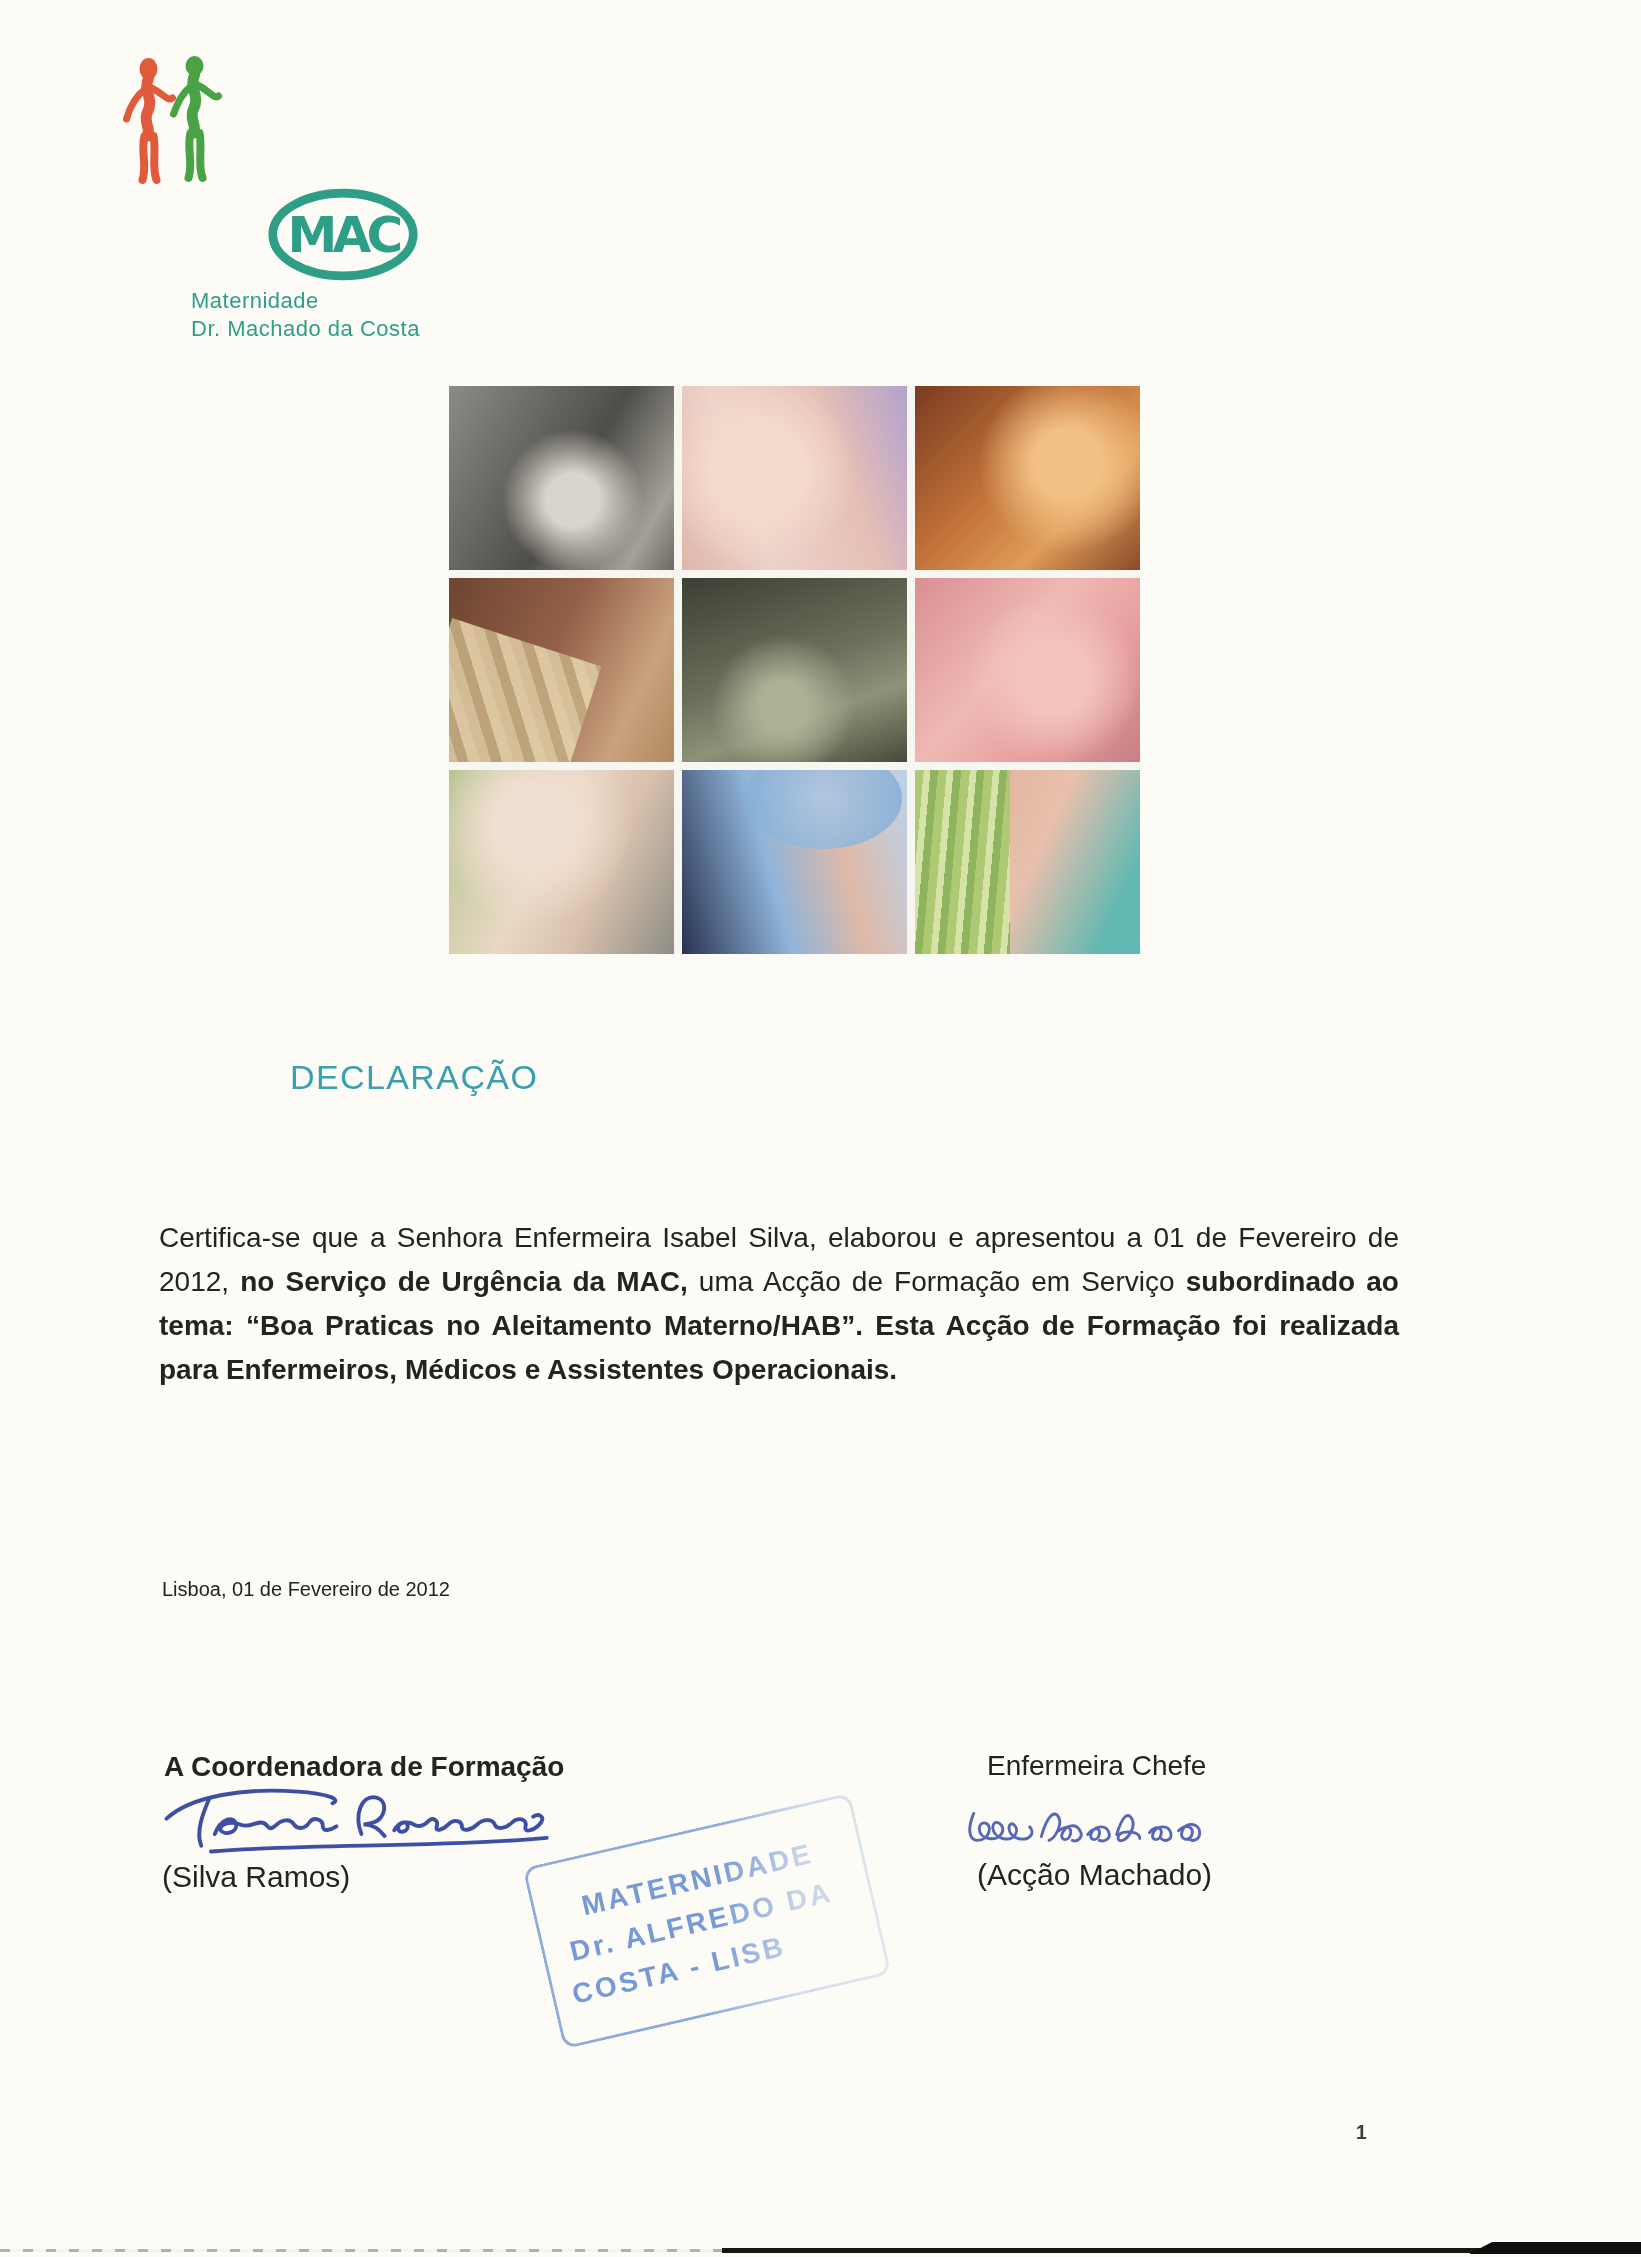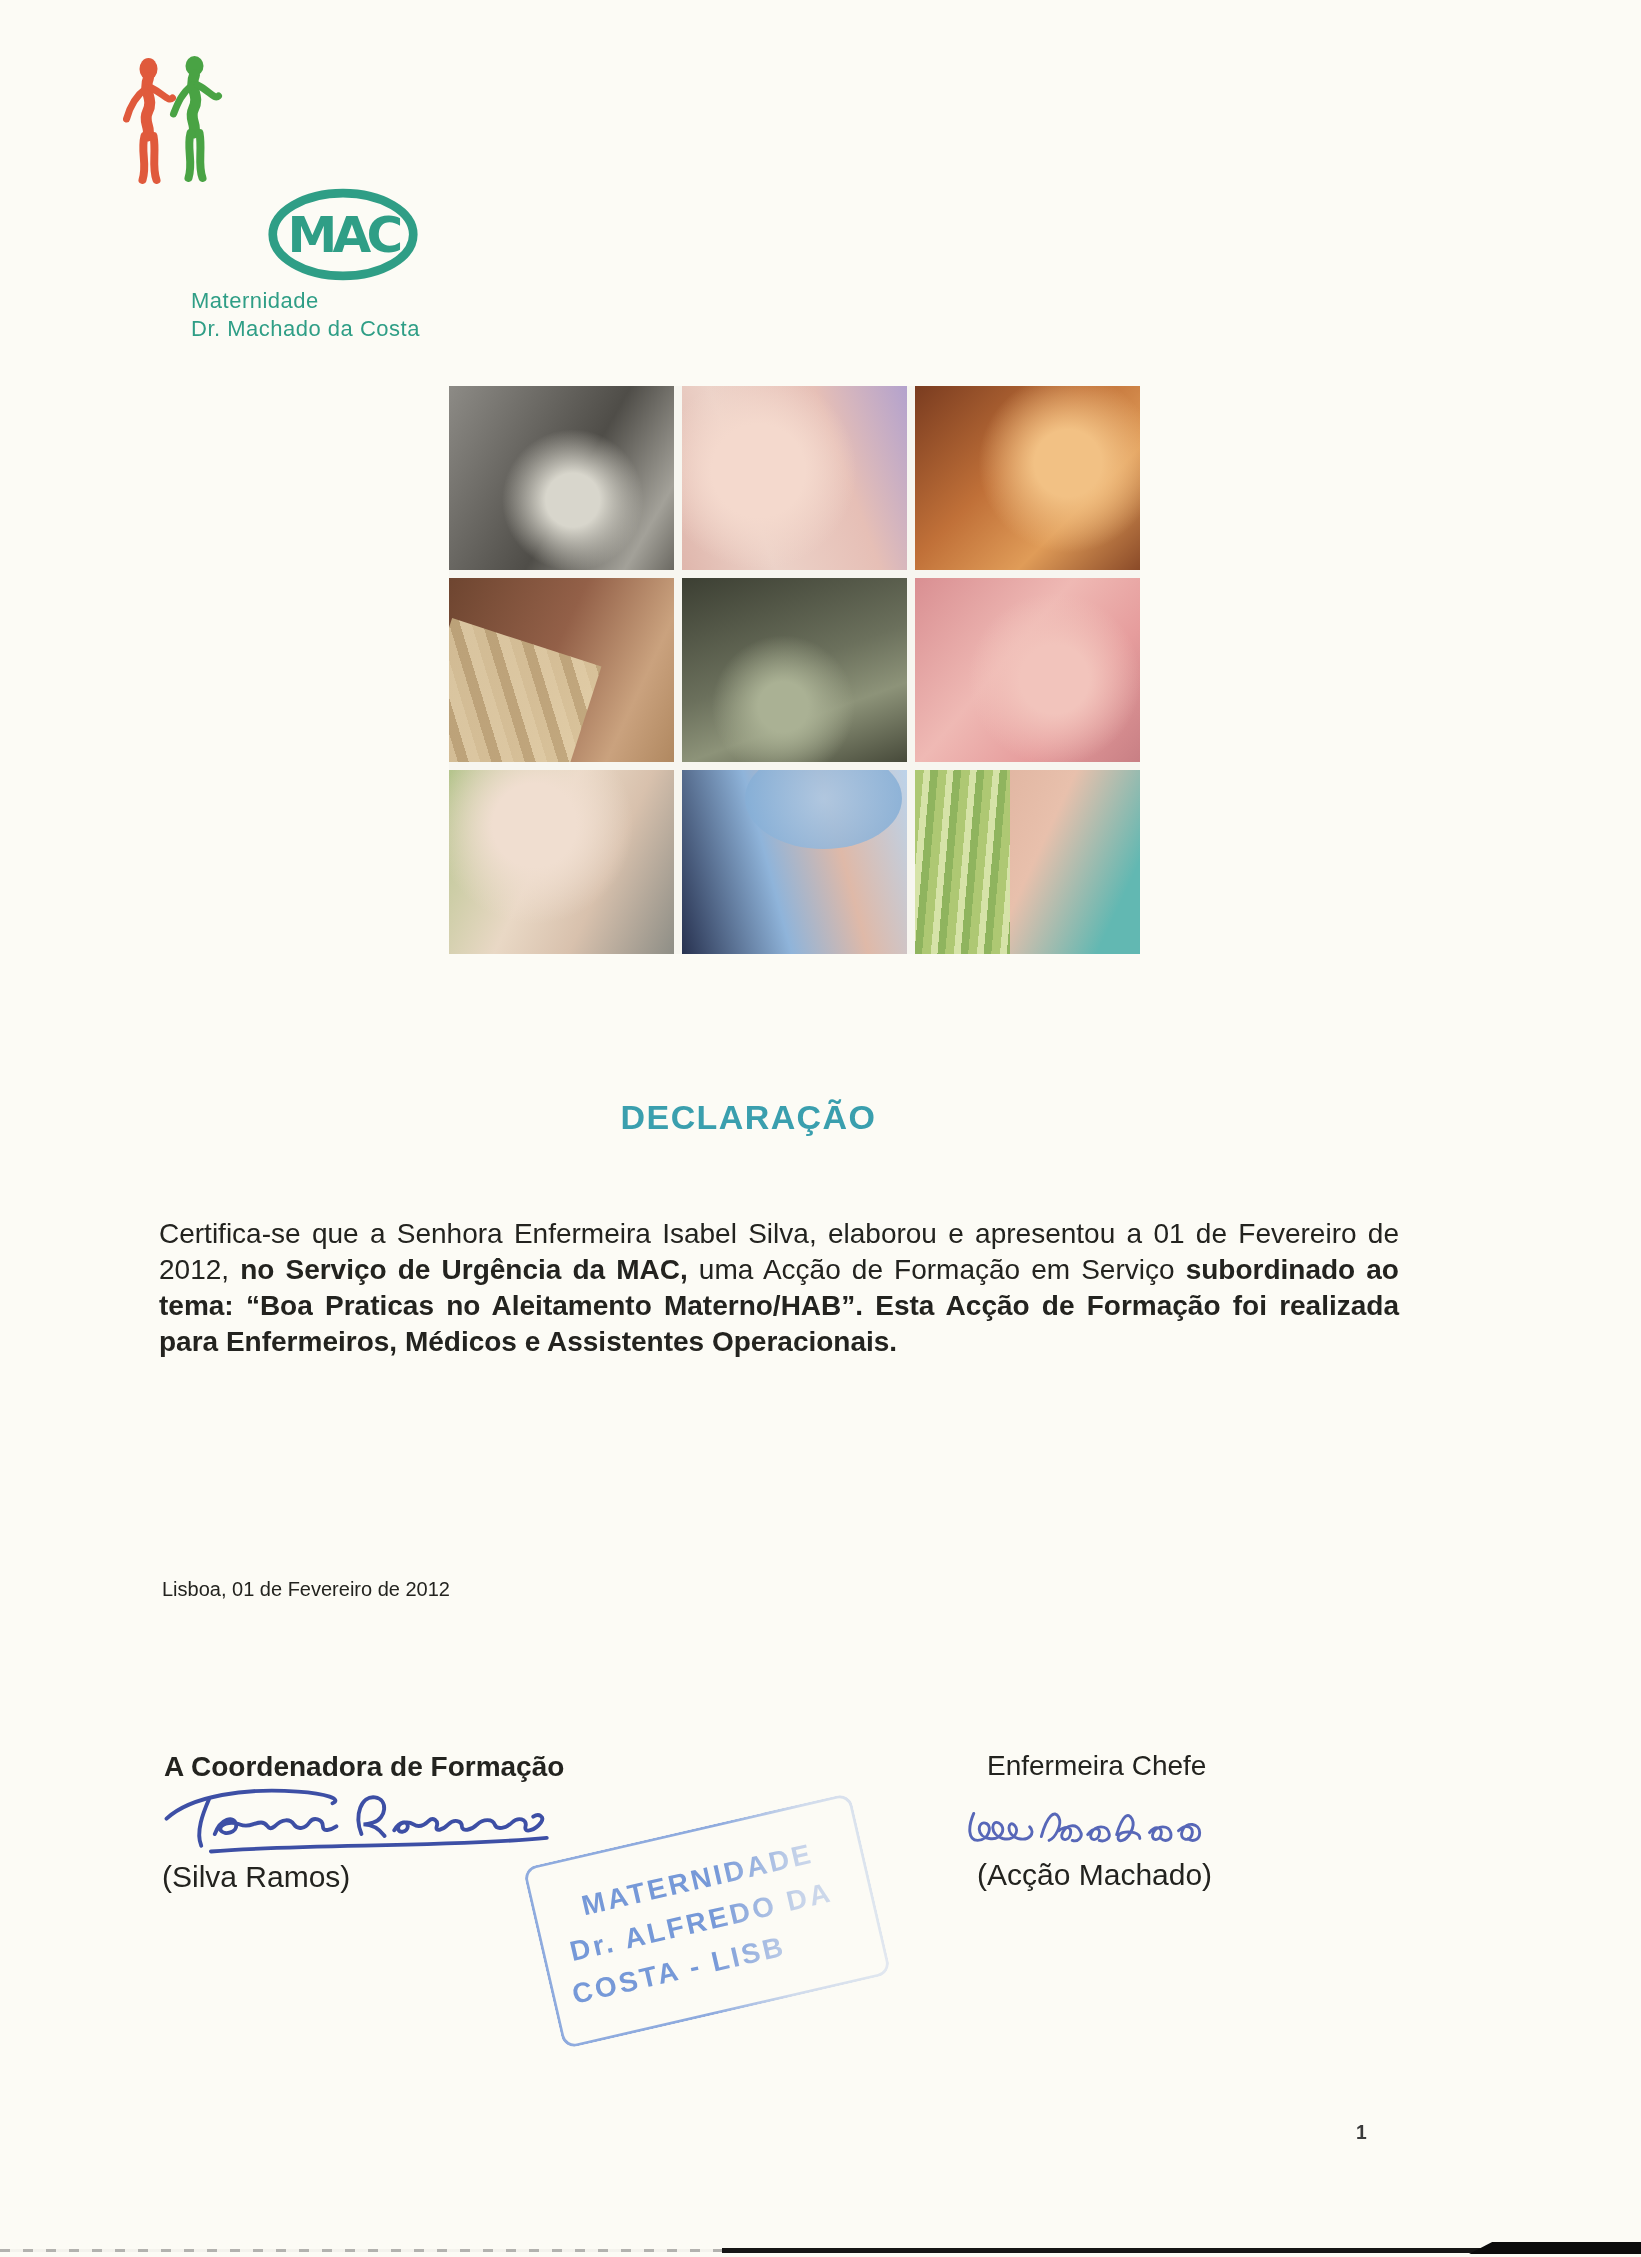--- a/index.html
+++ b/index.html
@@ -31,27 +31,27 @@
   .ph-5{background:radial-gradient(circle at 45% 70%, #aab194 0 14%, rgba(170,177,148,0) 40%),linear-gradient(160deg,#3c3f33,#6b705c 48%,#8d9379 70%,#474a3a);}
   .ph-6{background:radial-gradient(circle at 62% 55%, #f2c4bc 0 20%, rgba(242,196,188,0) 50%),linear-gradient(130deg,#d98f92,#efb9b4 42%,#e69d9d 70%,#c87f84);}
   .ph-7{background:radial-gradient(circle at 38% 30%, #f0ded0 0 22%, rgba(240,222,208,0) 52%),linear-gradient(115deg,#b4c48c,#e9d8c5 42%,#d8c1ad 66%,#8e8e86);}
   .ph-8{background:linear-gradient(75deg,#283250,#8fb4da 40%,#dfb9a8 68%,#bcd3ea);}
   .ph-8 .cap{position:absolute;left:28%;top:-12%;width:70%;height:55%;border-radius:50%;background:radial-gradient(circle,#a9c9e8,#7fa9d2);opacity:.85;}
   .ph-9{background:linear-gradient(115deg,#d9aa96,#e8c0ac 52%,#62b8b2 86%);}
   .ph-9 .leeks{position:absolute;left:0;top:0;width:42%;height:100%;background:repeating-linear-gradient(95deg,#aec873 0 8.7px,#d6e3a8 8.7px 15.4px,#8fb45e 15.4px 23px);}
   
   .doc-title{
     position:absolute;left:290px;top:1058px;width:917px;
-    text-align:center;font-size:34px;font-weight:700;
-    letter-spacing:1.4px;color:#3a9fae;margin-top:40px;
+    text-align:left;font-size:34px;font-weight:400;
+    letter-spacing:1.4px;color:#3a9fae;
   }
   
   .doc-body{
     position:absolute;left:159px;top:1188px;width:1240px;
-    font-size:28px;line-height:36px;text-align:justify;color:#23231f;
+    font-size:28px;line-height:44px;text-align:justify;color:#23231f;
   }
   .doc-body b{font-weight:bold;}
   .date-line{position:absolute;left:162px;top:1578px;font-size:20px;}
   
   .sig-role{position:absolute;font-size:28px;}
   .sig-role.left{left:164px;top:1751px;font-weight:bold;}
   .sig-role.right{left:987px;top:1750px;}
   .sig-svg{position:absolute;}
   .sig-svg.left{left:153px;top:1780px;width:415px;height:85px;}
   .sig-svg.right{left:966px;top:1792px;width:253px;height:64px;}

